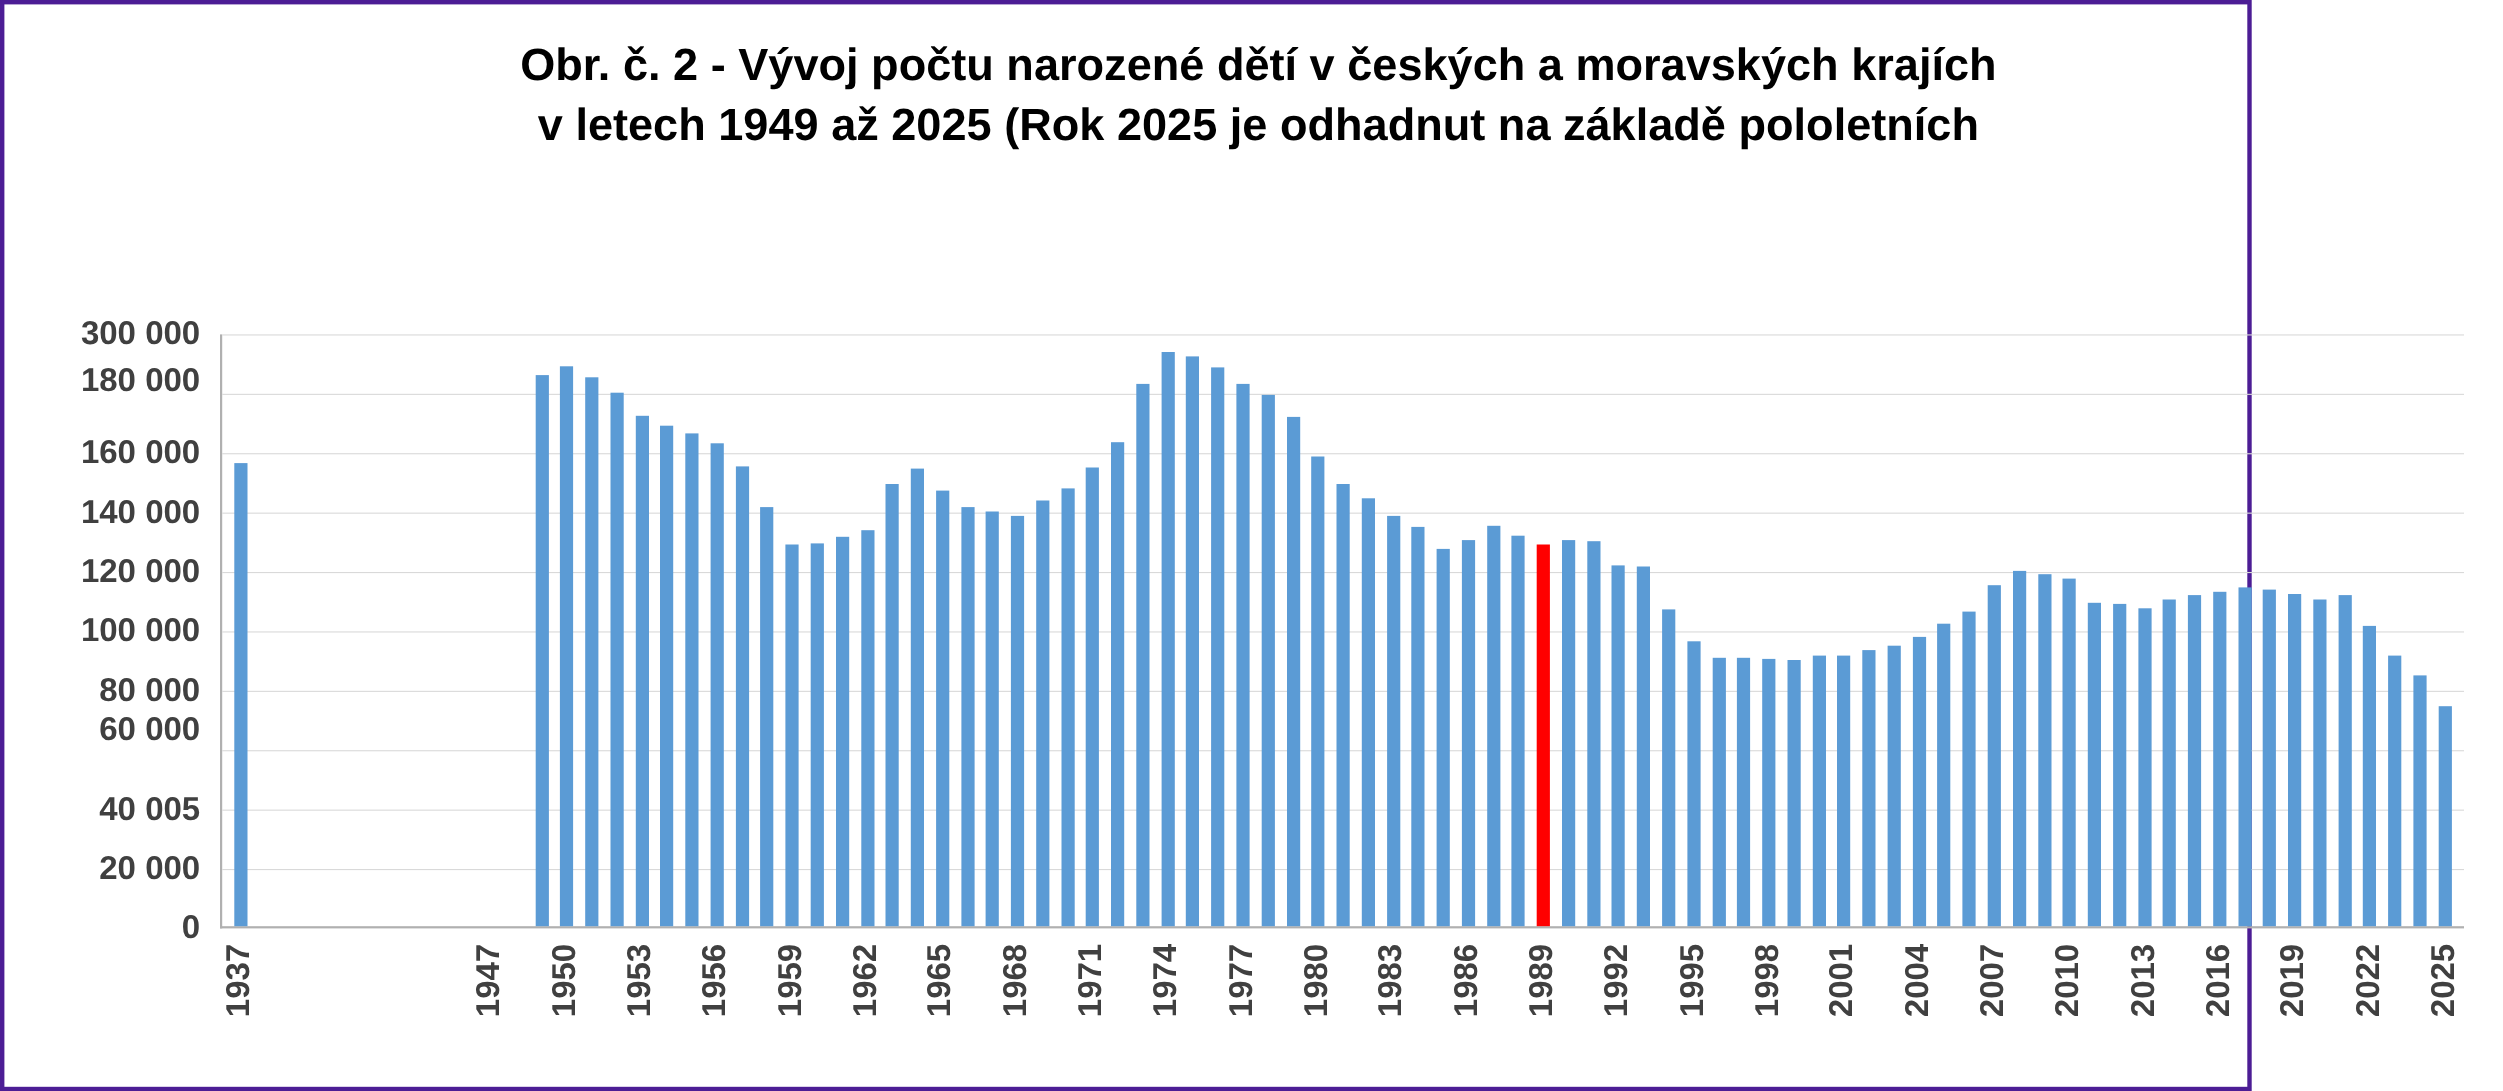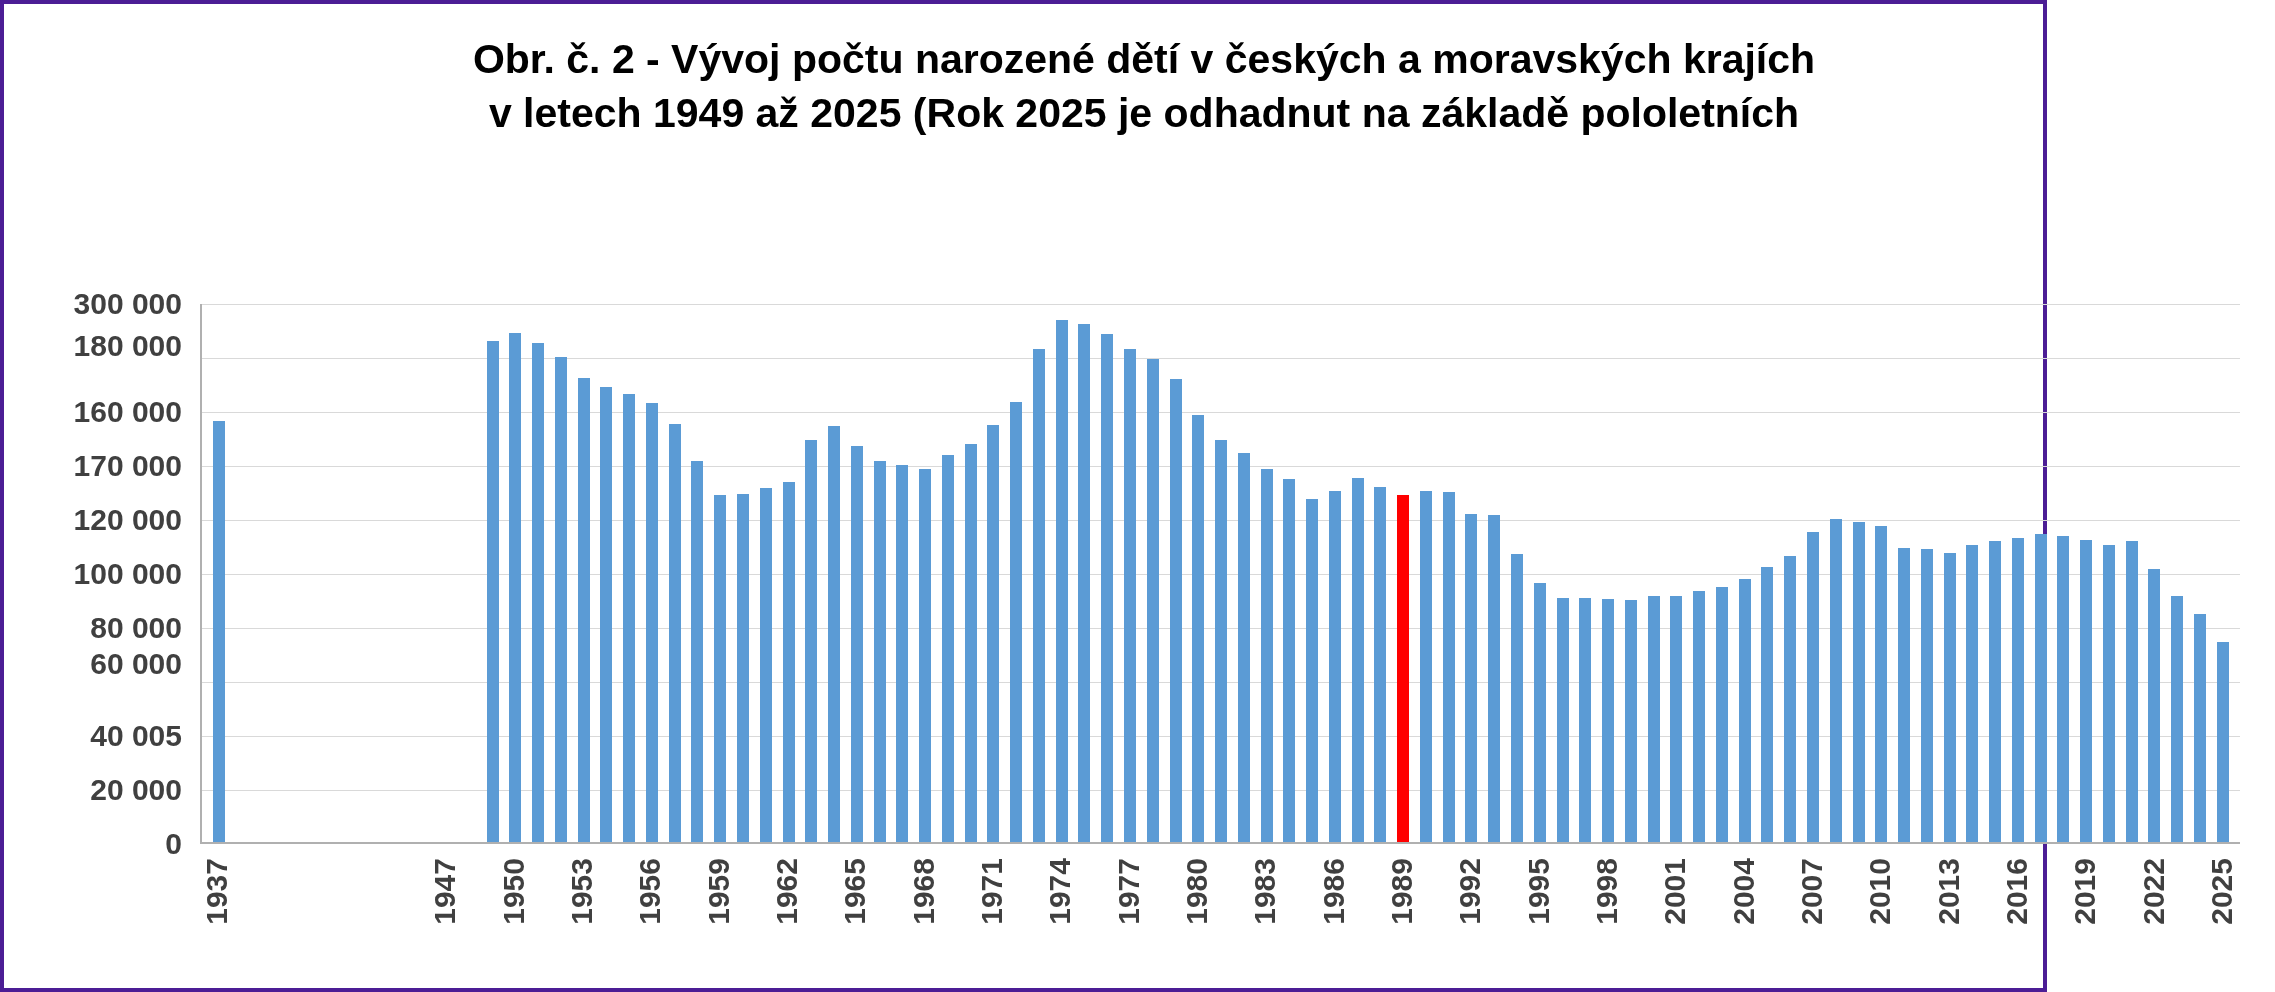--- a/index.html
+++ b/index.html
@@ -135,21 +135,21 @@
 
   <div id="plot-wrap">
     <div id="y-axis">
         <div class="y-tick" style="top: 540px;">0</div>
         <div class="y-tick" style="top: 486px;">20 000</div>
         <div class="y-tick" style="top: 432px;">40 005</div>
         <div class="y-tick" style="top: 360px;">60 000</div>
         <div class="y-tick" style="top: 324px; margin-left: 33px;">80 000</div>
         <div class="y-tick" style="top: 270px;">100 000</div>
         <div class="y-tick" style="top: 216px;">120 000</div>
-        <div class="y-tick" style="top: 162px;">170 000</div>
+        <div class="y-tick" style="top: 162px;">140 000</div>
         <div class="y-tick" style="top: 108px;">160 000</div>
         <div class="y-tick" style="top: 42px;">180 000</div>
         <div class="y-tick" style="top: 0px;">300 000</div>
       </div>
     <div id="plot-area">
       <div id="gridlines">
           <div class="gridline" style="top: 486px;"></div>
           <div class="gridline" style="top: 432px;"></div>
           <div class="gridline" style="top: 378px;"></div>
           <div class="gridline" style="top: 324px;"></div>

